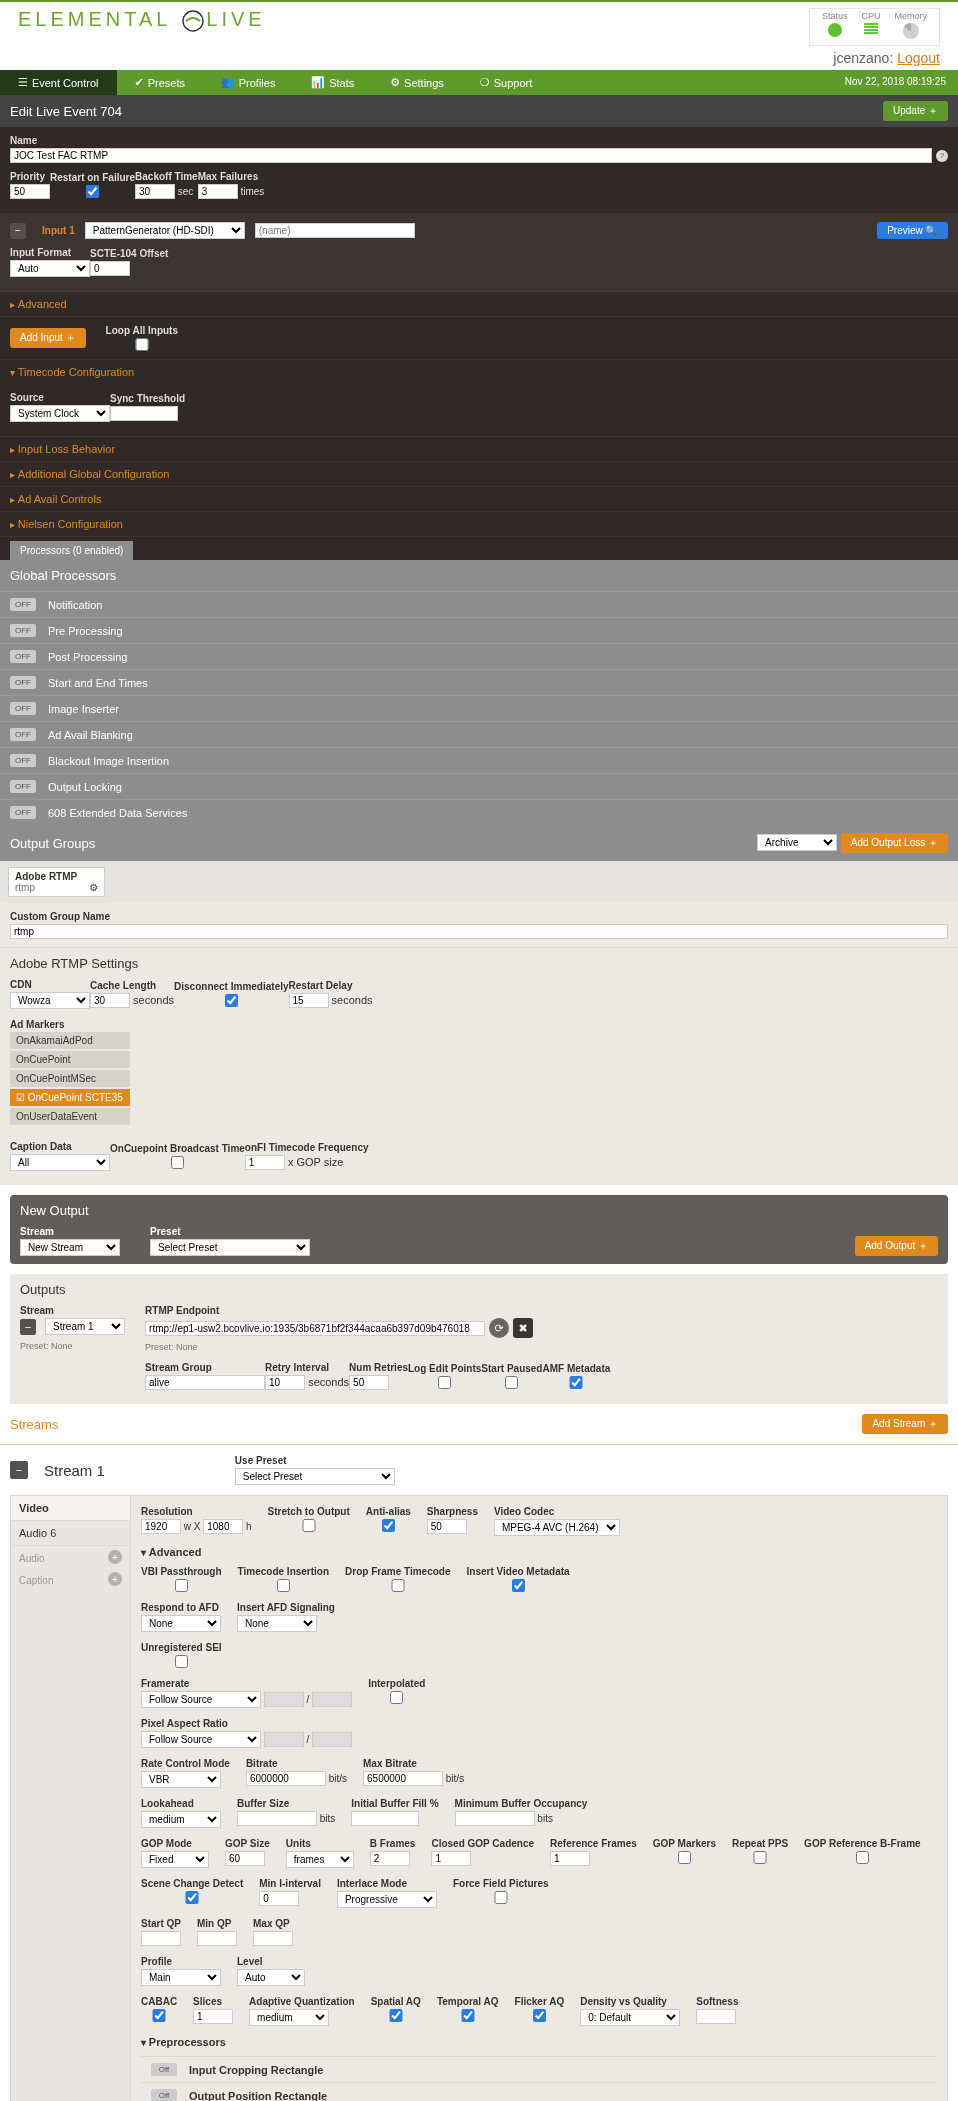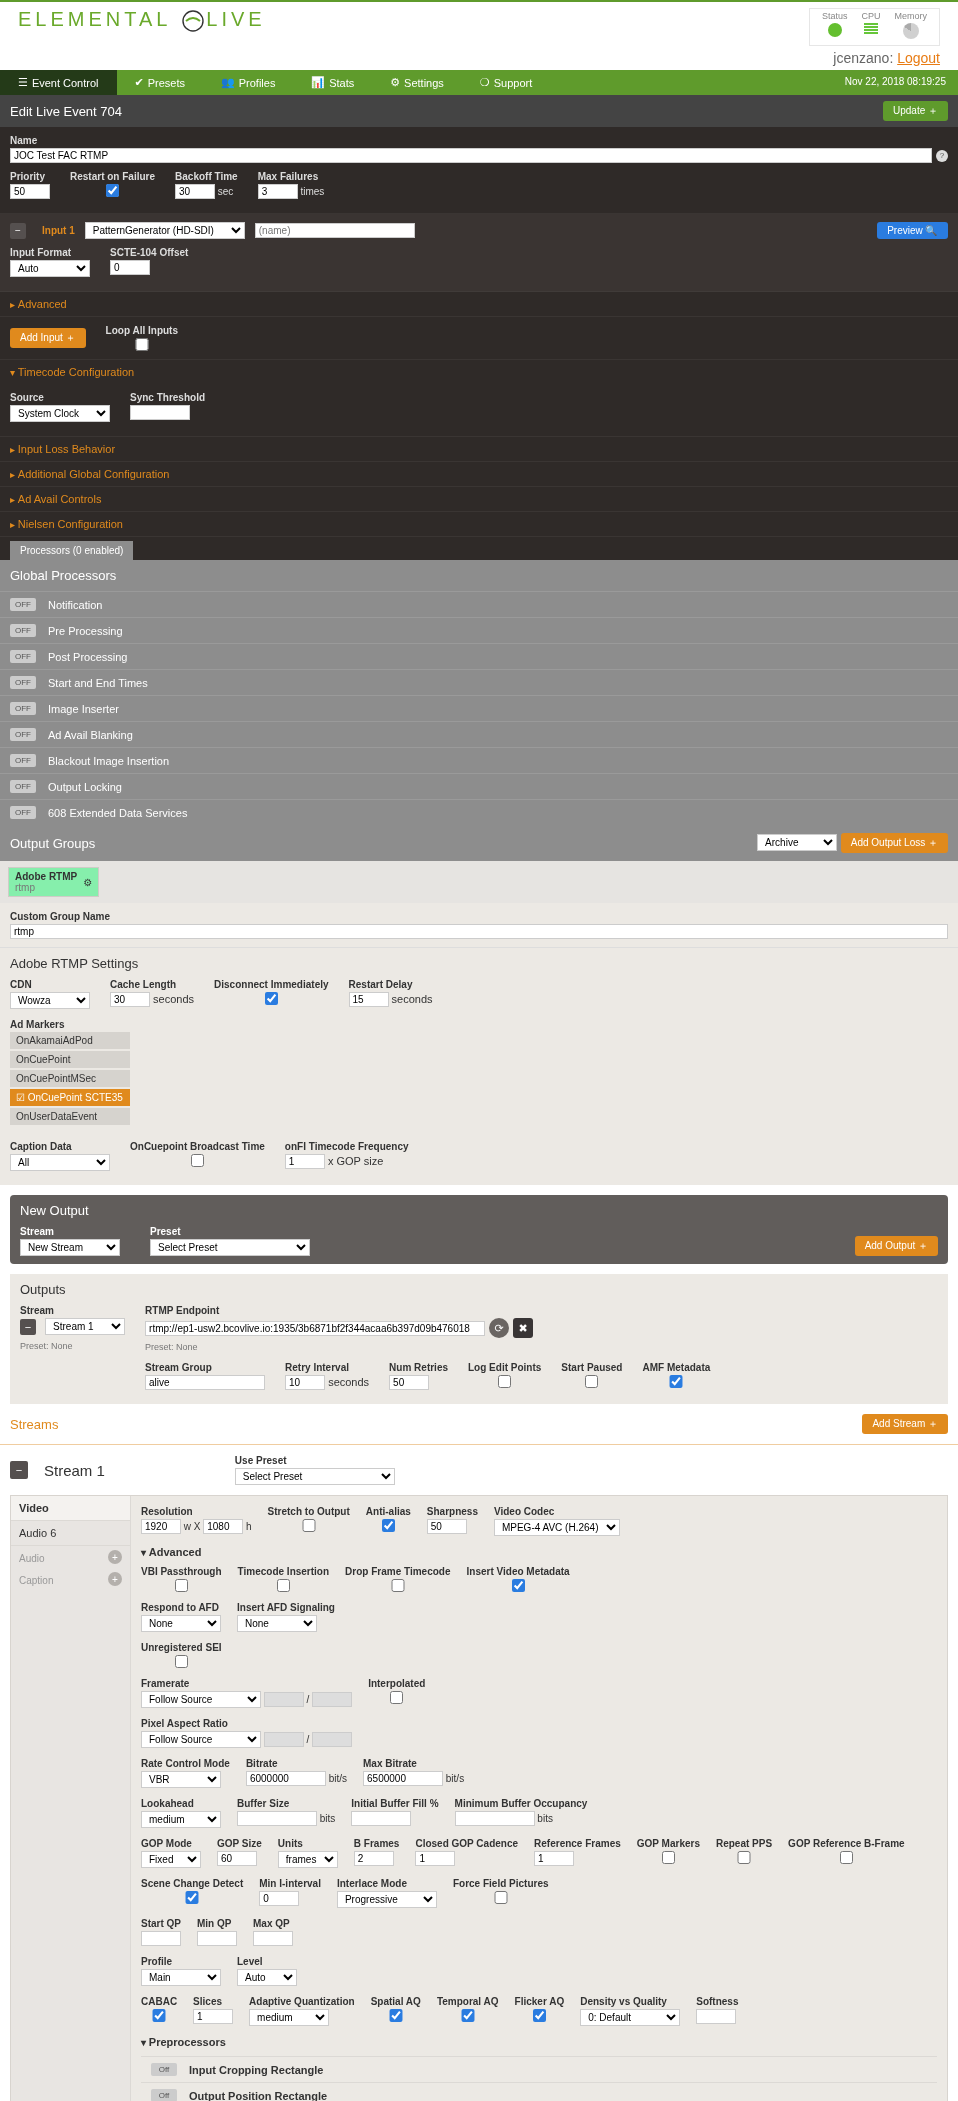--- a/index.html
+++ b/index.html
@@ -21,35 +21,35 @@
   .navbar .active{background:#243a18;}
   .navbar .spacer{flex:1;}
   .navbar .timestamp{padding:6px 12px;font-size:10px;}
   .section-bar{background:#444;color:#fff;display:flex;align-items:center;justify-content:space-between;padding:6px 10px;font-size:13px;}
   .btn{border:none;border-radius:3px;font-size:10px;padding:3px 10px;cursor:pointer;color:#fff;background:#5f9b2c;}
   .btn-orange{background:#e08a1d;}
   .btn-green{background:#5f9b2c;}
   .btn-blue{background:#2a7ce0;margin-left:41px;}
   .dark-panel{background:#2f2a28;color:#ddd;padding:8px 10px;font-size:10px;}
   .label{font-weight:bold;font-size:10px;margin-bottom:2px;display:block;}
-  .field-row{display:flex;gap:20px;align-items:flex-start;flex-wrap:wrap;margin-bottom:6px;}
+  .field-row{display:flex;align-items:center;flex-wrap:wrap;margin-bottom:6px;}
   .field-col{display:flex;flex-direction:column;}
   input[type=text],select{font-size:10px;padding:1px 3px;border:1px solid #ccc;background:#fff;color:#000;}
-  .w40{width:40px}.w60{width:60px}.w80{width:80px}.w100{width:100px}.w120{width:120px}.w160{width:160px}.w340{width:340px}.full{width:100%;}
+  .w40{width:40px}.w60{width:68px}.w80{width:80px}.w100{width:100px}.w120{width:120px}.w160{width:160px}.w340{width:340px}.full{width:100%;}
   .expander{color:#e08a1d;font-size:11px;padding:6px 10px;background:#2f2a28;border-top:1px solid #403b39;}
   .expander::before{content:"▸ ";font-size:10px;}
   .expander.open::before{content:"▾ ";}
   .row-sep{border-top:1px solid #3a3533;}
   .small-toggle{display:inline-block;width:26px;height:13px;border-radius:2px;background:#ccc;color:#555;font-size:8px;line-height:13px;text-align:center;}
   .global-proc-sec{background:#8d8d8d;color:#fff;}
   .global-proc-sec .head{background:#8d8d8d;color:#fff;padding:8px 10px;font-size:13px;}
   .gp-row{display:flex;align-items:center;gap:12px;padding:6px 10px;border-top:1px solid #9a9a9a;}
   .output-groups-head{background:#8d8d8d;color:#fff;padding:8px 10px;display:flex;justify-content:space-between;align-items:center;font-size:13px;}
   .sub-tab-row{background:#e6e4e1;padding:6px 8px;}
-  .sub-tab{display:inline-flex;align-items:center;background:#86efac;border:1px solid #cfccc7;font-size:10px;padding:3px 6px;gap:6px;}
+  .sub-tab{display:inline-flex;align-items:flex-end;background:#ffffff;border:1px solid #cfccc7;font-size:10px;padding:3px 6px;gap:12px;}
   .light-sec{background:#ece9e4;padding:8px 10px;font-size:11px;color:#333;}
   .light-sec .label{color:#333;}
   .admarker{display:block;background:#d6d3ce;padding:3px 6px;margin-bottom:2px;width:120px;font-size:10px;}
   .admarker.on{background:#e08a1d;color:#fff;}
   .new-output{background:#615d5b;color:#fff;padding:8px 10px;}
   .outputs-panel{background:#ece9e4;padding:8px 10px;}
   .sq-btn{width:10px;height:10px;background:#55504f;display:inline-block;border-radius:2px;vertical-align:middle;margin-right:6px;}
   .circle-btn{display:inline-flex;width:20px;height:20px;border-radius:50%;background:#6a6562;color:#fff;align-items:center;justify-content:center;font-size:11px;cursor:pointer;}
   .stream-head{padding:10px;display:flex;align-items:center;gap:10px;}
   .stream-head h3{font-size:15px;font-weight:normal;}

